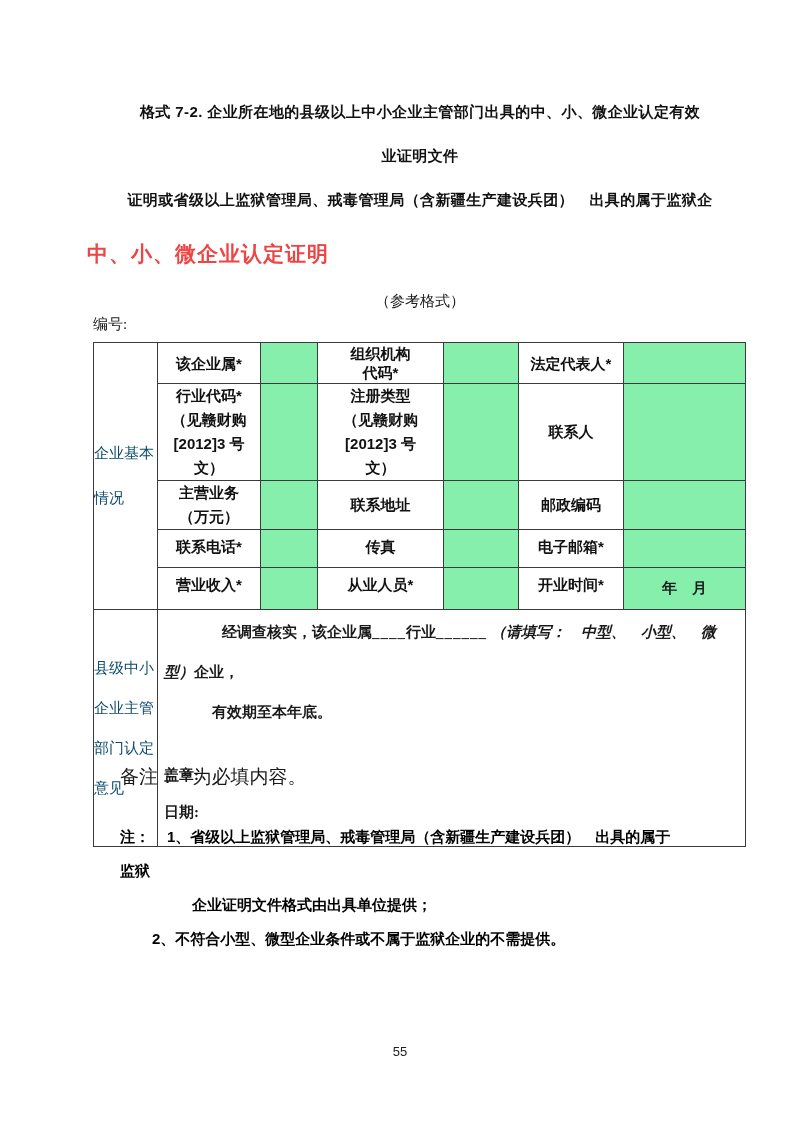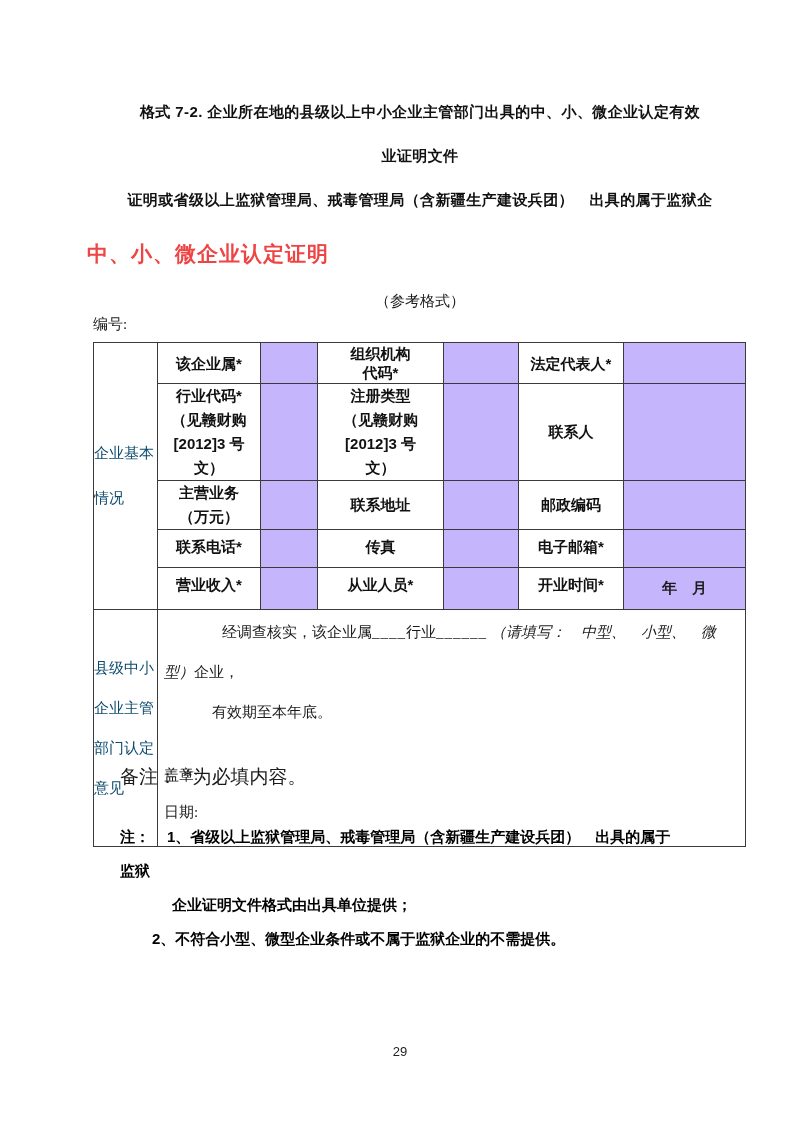--- a/index.html
+++ b/index.html
@@ -71,28 +71,28 @@
   td.lbl {
     text-align: center;
     white-space: pre-line;
     font-family: "Liberation Sans", sans-serif;
     font-weight: 600;
     line-height: 24px;
     color: #111;
   }
   tr.r1 td.lbl { line-height: 19px; }
   tr.top-align td.lbl { vertical-align: top; padding-top: 5px; }
-  td.val { background: #c4b5fd; }
+  td.val { background: #86efac; }
   td.val.ym {
     text-align: center;
     font-family: "Liberation Sans", sans-serif;
     font-weight: 600;
   }
   
-  td.opinion-cell { vertical-align: top; padding: 2px 8px 15px 6px; }
+  td.opinion-cell { vertical-align: top; padding: 2px 8px 15px 6px; font-weight: bold; }
   .statement { line-height: 40px; text-indent: 58px; font-size: 15px; }
   .statement .blank { letter-spacing: 1px; }
   .statement .hint { font-style: italic; margin-left: 4px; }
   .statement-l2 { line-height: 40px; font-size: 15px; margin-left: 48px; }
   .stamp-block { margin-top: 25px; line-height: 37px; font-size: 15px; }
   
   .remark {
     position: absolute;
     top: 764px; left: 120px;
     font-size: 19px;
@@ -101,21 +101,21 @@
   .notes {
     position: absolute;
     top: 820px; left: 120px; width: 560px;
     font-family: "Liberation Sans", sans-serif;
     font-weight: bold;
     font-size: 15px;
     line-height: 34px;
     color: #000000;
   }
   .notes .note-label { margin-right: 17px; }
-  .note-cont { margin-left: 52px; }
+  .note-cont { margin-left: 72px; }
   .note-item2 { margin-left: 32px; }
   
   .pageno {
     position: absolute;
     top: 1044px; left: 0; width: 800px;
     text-align: center;
     font-family: "Liberation Sans", sans-serif;
     font-size: 13px;
     color: #222;
   }
@@ -218,15 +218,15 @@
   </div>
 
   <div class="notes">
     <div class="note-line1">
       <span class="note-label">注：</span><span>1、省级以上监狱管理局、戒毒管理局（含新疆生产建设兵团）　出具的属于监狱</span>
     </div>
     <div class="note-cont">企业证明文件格式由出具单位提供；</div>
     <div class="note-item2">2、不符合小型、微型企业条件或不属于监狱企业的不需提供。</div>
   </div>
 
-  <div class="pageno">29</div>
+  <div class="pageno">55</div>
 
 </div>
 
 </body></html>

